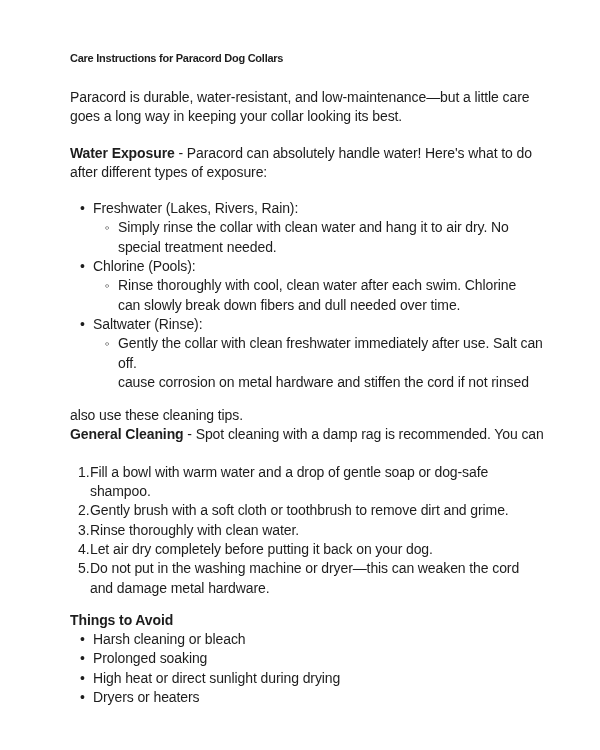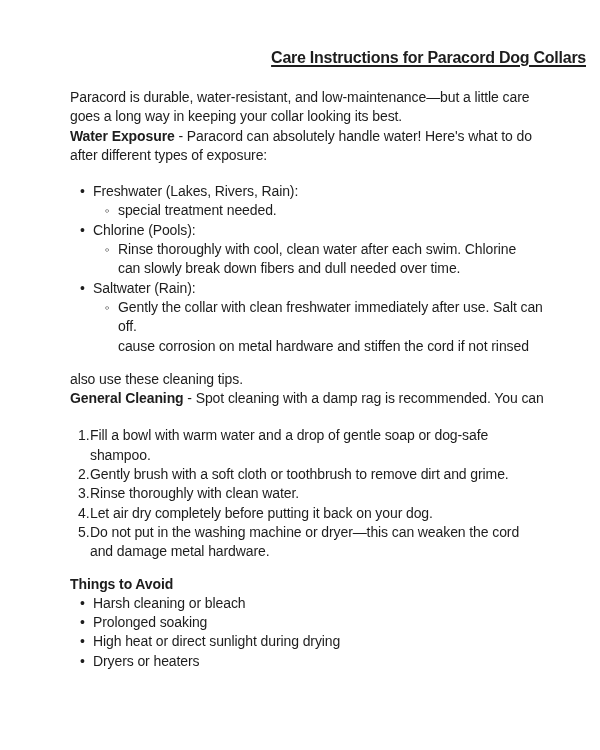--- a/index.html
+++ b/index.html
@@ -25,30 +25,28 @@
     list-style: none;
   }
   .line {
     display: block;
     line-height: 19.3px;
   }
   .seg { display: inline; margin-top: 29px; }
   .lead { font-weight: bold; }
   .title {
     font-weight: bold;
-    font-size: 16px;
+    font-size: 11px;
     letter-spacing: -0.25px;
     line-height: 20px;
-    text-decoration: underline;
     text-underline-offset: 2px;
     text-decoration-thickness: 1.5px;
     margin-bottom: 20px;
-    text-align: right;
   }
-  .intro        { }
+  .intro        { margin-bottom: 17px; }
   .we-para      { margin-bottom: 17px; }
   .exposure     { margin-bottom: 14px; }
   .gc-para      { margin-bottom: 18px; }
   .steps        { margin-bottom: 13px; }
   .tta-heading  { font-weight: bold; line-height: 19.3px; }
   .li {
     display: flex;
     align-items: flex-start;
   }
   .marker {
@@ -80,40 +78,41 @@
   <ul class="exposure">
     <li class="li l1">
       <span class="marker">•</span>
       <div class="li-content">
         <span class="line">Freshwater (Lakes, Rivers, Rain):</span>
       </div>
     </li>
     <li class="li l2">
       <span class="marker">◦</span>
       <div class="li-content">
+        <span class="line">Simply rinse the collar with clean water and hang it to air dry. No</span>
         <span class="line">special treatment needed.</span>
       </div>
     </li>
     <li class="li l1">
       <span class="marker">•</span>
       <div class="li-content">
         <span class="line">Chlorine (Pools):</span>
       </div>
     </li>
     <li class="li l2">
       <span class="marker">◦</span>
       <div class="li-content">
         <span class="line">Rinse thoroughly with cool, clean water after each swim. Chlorine</span>
         <span class="line">can slowly break down fibers and dull needed over time.</span>
       </div>
     </li>
     <li class="li l1">
       <span class="marker">•</span>
       <div class="li-content">
-        <span class="line">Saltwater (Rain):</span>
+        <span class="line">Saltwater (Rinse):</span>
       </div>
     </li>
     <li class="li l2">
       <span class="marker">◦</span>
       <div class="li-content">
         <span class="line">Gently the collar with clean freshwater immediately after use. Salt can</span>
         <span class="line">off.</span>
         <span class="line">cause corrosion on metal hardware and stiffen the cord if not rinsed</span>
       </div>
     </li>

